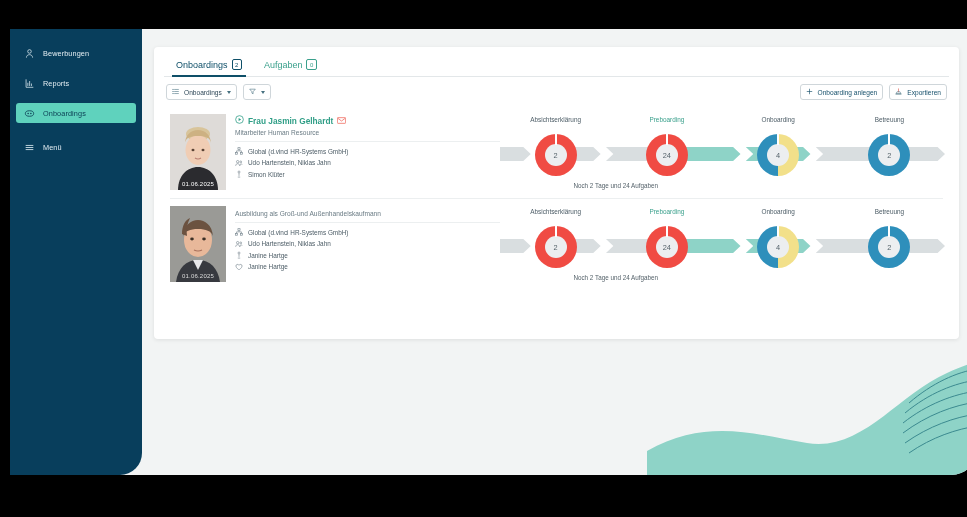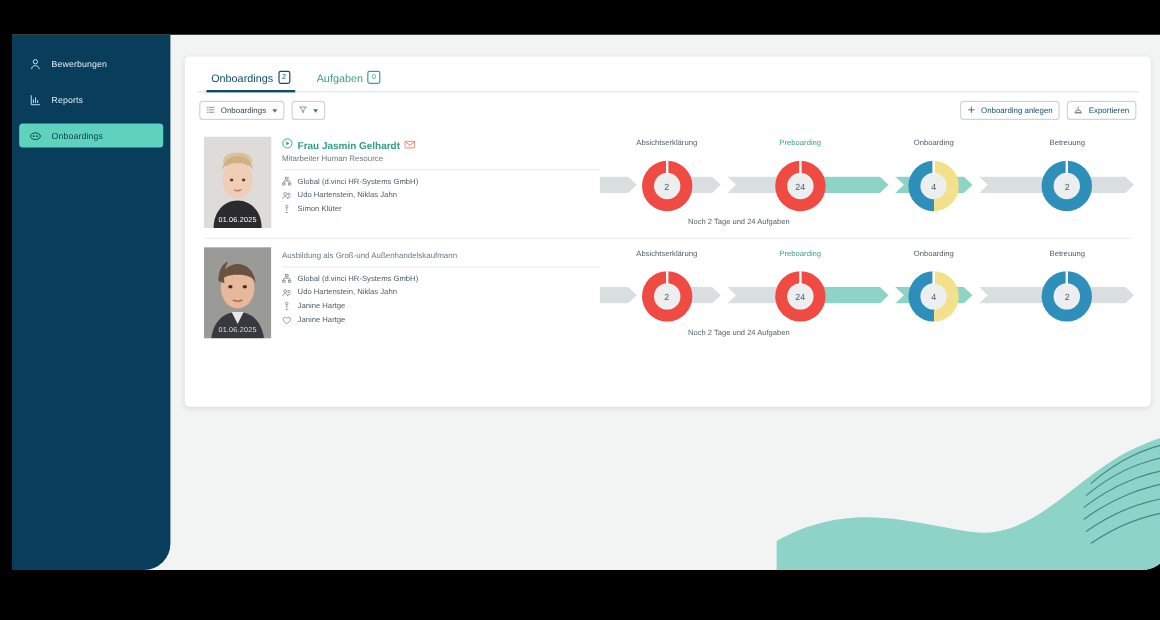--- a/index.html
+++ b/index.html
@@ -185,20 +185,32 @@
             <ellipse cx="8" cy="8" rx="6" ry="4" fill="none" stroke="#0b3d53" stroke-width="1.2"></ellipse>
             <circle cx="6" cy="8" r="1.1" fill="#0b3d53"></circle>
             <circle cx="10" cy="8" r="1.1" fill="#0b3d53"></circle>
           </svg>
       </span>
       <span>Onboardings</span>
     </div>
 
     <div class="nav-sep"></div>
 
+    <div class="nav-item">
+      <span class="ico">
+        <svg width="11" height="11" viewBox="0 0 16 16">
+            <g stroke="#cfe0e8" stroke-width="1.3" stroke-linecap="round">
+              <path d="M3 5h10"></path>
+              <path d="M3 8h10"></path>
+              <path d="M3 11h10"></path>
+            </g>
+          </svg>
+      </span>
+      <span>Menü</span>
+    </div>
   </nav>
 
   <div class="main">
 
     <svg class="blob" width="330" height="150" viewBox="0 0 330 150">
       <path d="M0 126 C 60 92, 110 110, 160 118 C 215 127, 250 70, 300 48 C 315 41, 325 38, 330 37 L330 150 L0 150 Z" fill="#8ed3c7"></path>
       <g stroke="#2d7d86" stroke-width="1" fill="none" opacity=".85">
         <path d="M262 128 C 285 112, 310 104, 330 101"></path>
         <path d="M258 118 C 282 101, 308 92, 330 89"></path>
         <path d="M256 108 C 280 90, 307 80, 330 77"></path>

